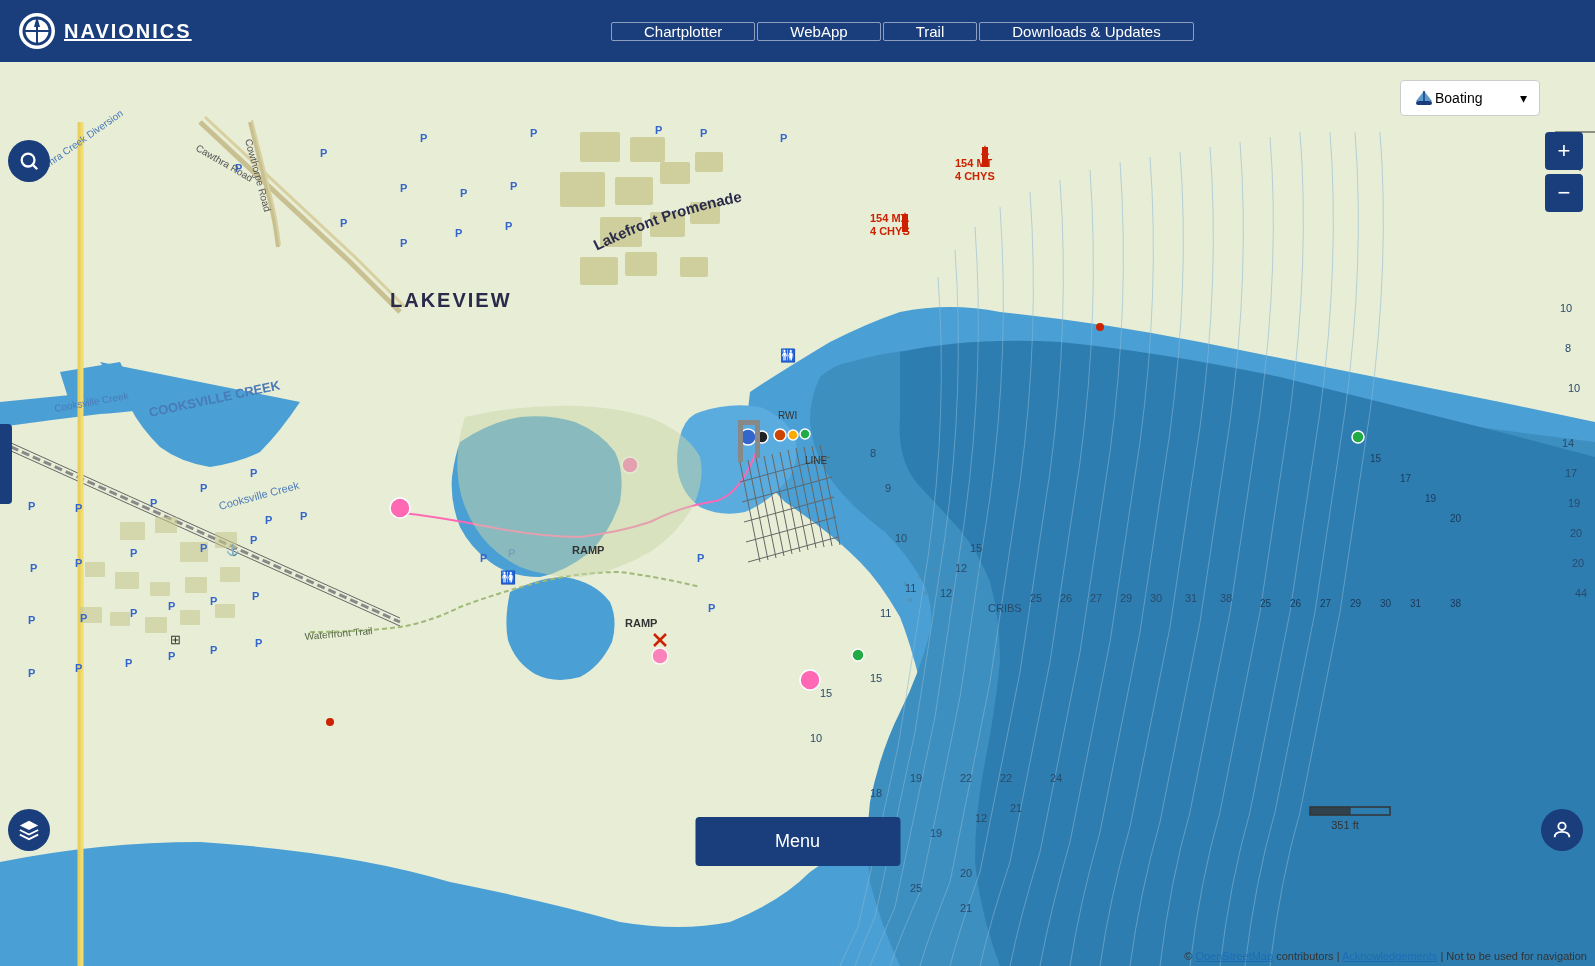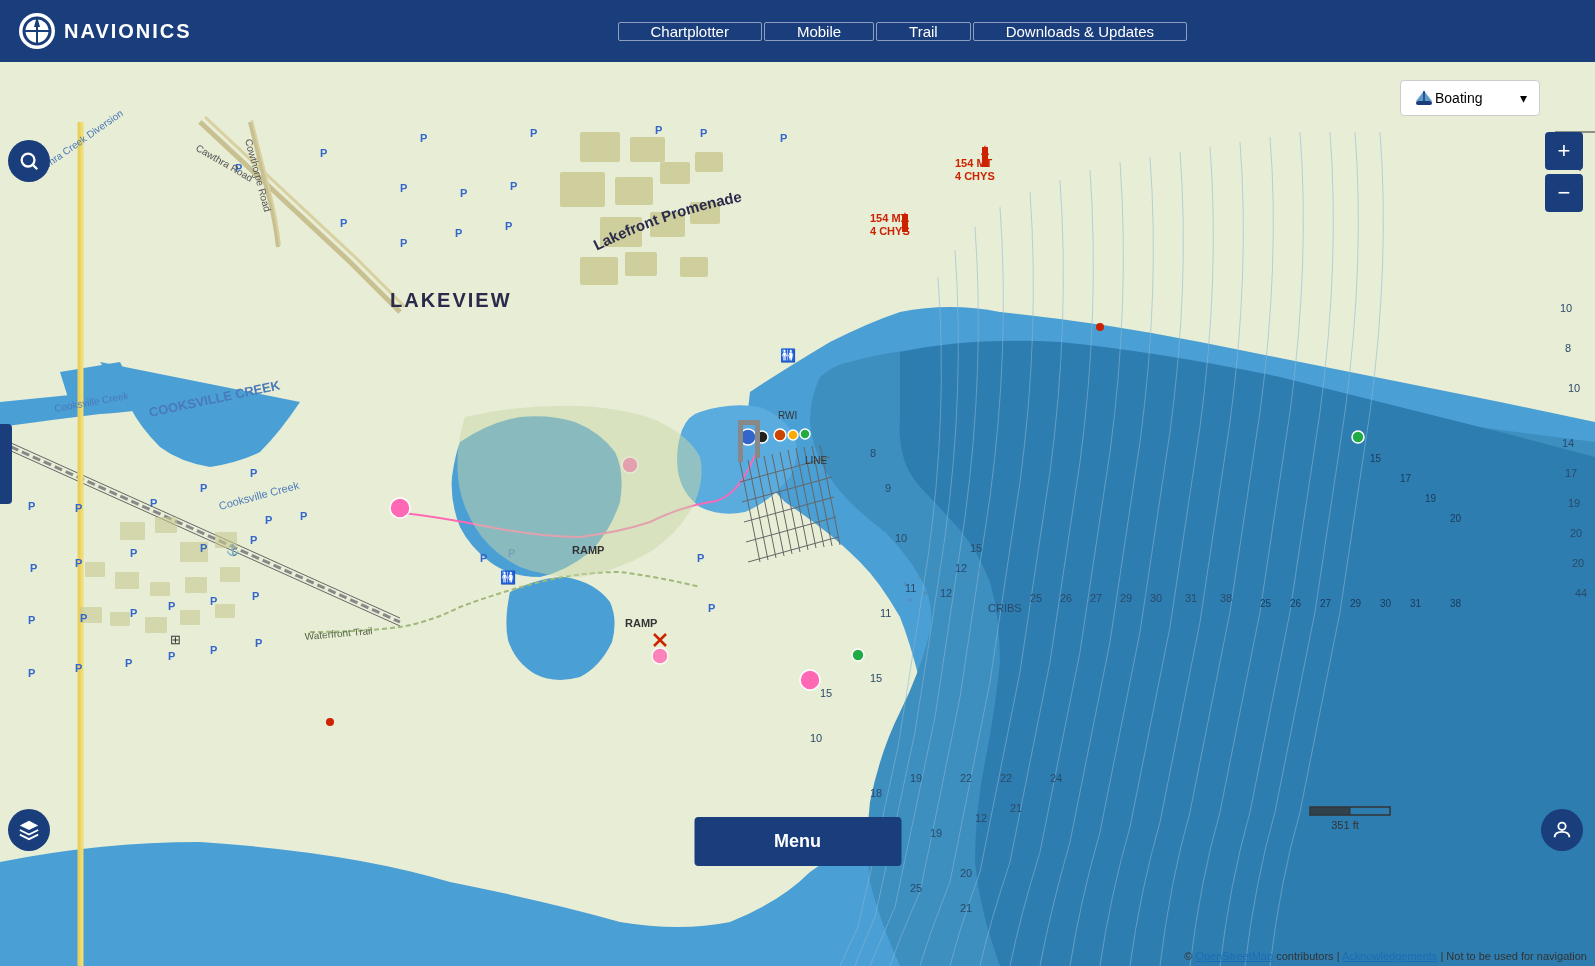--- a/index.html
+++ b/index.html
@@ -19,20 +19,21 @@
       display: flex;
       align-items: center;
       padding: 0 18px;
       min-width: 200px;
     }
     #logo-text {
       color: white;
       font-size: 22px;
       font-weight: bold;
       letter-spacing: 1px;
+      text-decoration: underline;
     }
     #logo-icon {
       width: 38px;
       height: 38px;
       margin-right: 8px;
     }
     #nav-tabs {
       display: flex;
       flex: 1;
       justify-content: center;
@@ -164,21 +165,21 @@
       left: 50%;
       transform: translateX(-50%);
       background: #1a3d7c;
       color: white;
       border: none;
       border-radius: 4px;
       padding: 14px 80px;
       font-size: 18px;
       cursor: pointer;
       z-index: 50;
-      font-weight: bold;
+      font-weight: normal;
     }
 
     
     #left-panel {
       position: absolute;
       left: 0;
       top: 40%;
       width: 12px;
       height: 80px;
       background: #1a3d7c;
@@ -207,21 +208,21 @@
       <circle cx="19" cy="19" r="18" fill="white"></circle>
       <circle cx="19" cy="19" r="13" fill="none" stroke="#1a3d7c" stroke-width="3"></circle>
       <line x1="19" y1="6" x2="19" y2="32" stroke="#1a3d7c" stroke-width="2"></line>
       <line x1="6" y1="19" x2="32" y2="19" stroke="#1a3d7c" stroke-width="2"></line>
       <polygon points="19,4 22,15 16,15" fill="#1a3d7c"></polygon>
     </svg>
     <span id="logo-text" style="font-size:20px;font-weight:900;color:white;letter-spacing:2px;">NAVIONICS</span>
   </div>
   <div id="nav-tabs">
     <button class="nav-tab">Chartplotter</button>
-    <button class="nav-tab">Mobile</button>
+    <button class="nav-tab">WebApp</button>
     <button class="nav-tab">Trail</button>
     <button class="nav-tab">Downloads &amp; Updates</button>
   </div>
 </div>
 
 <div id="map-container">
 
   <svg id="map-svg" viewBox="0 0 1595 904" xmlns="http://www.w3.org/2000/svg">
 
     <rect width="1595" height="904" fill="#e8edd6"></rect>

